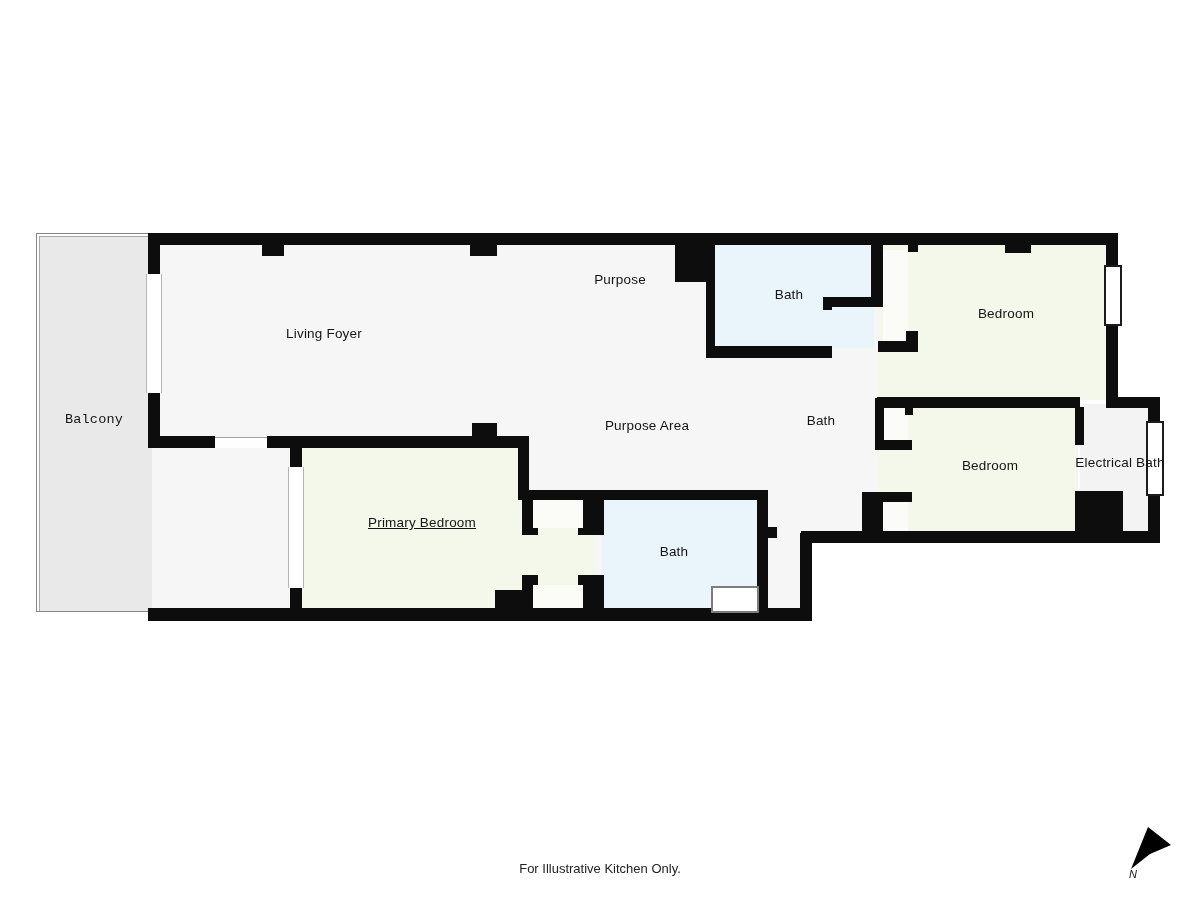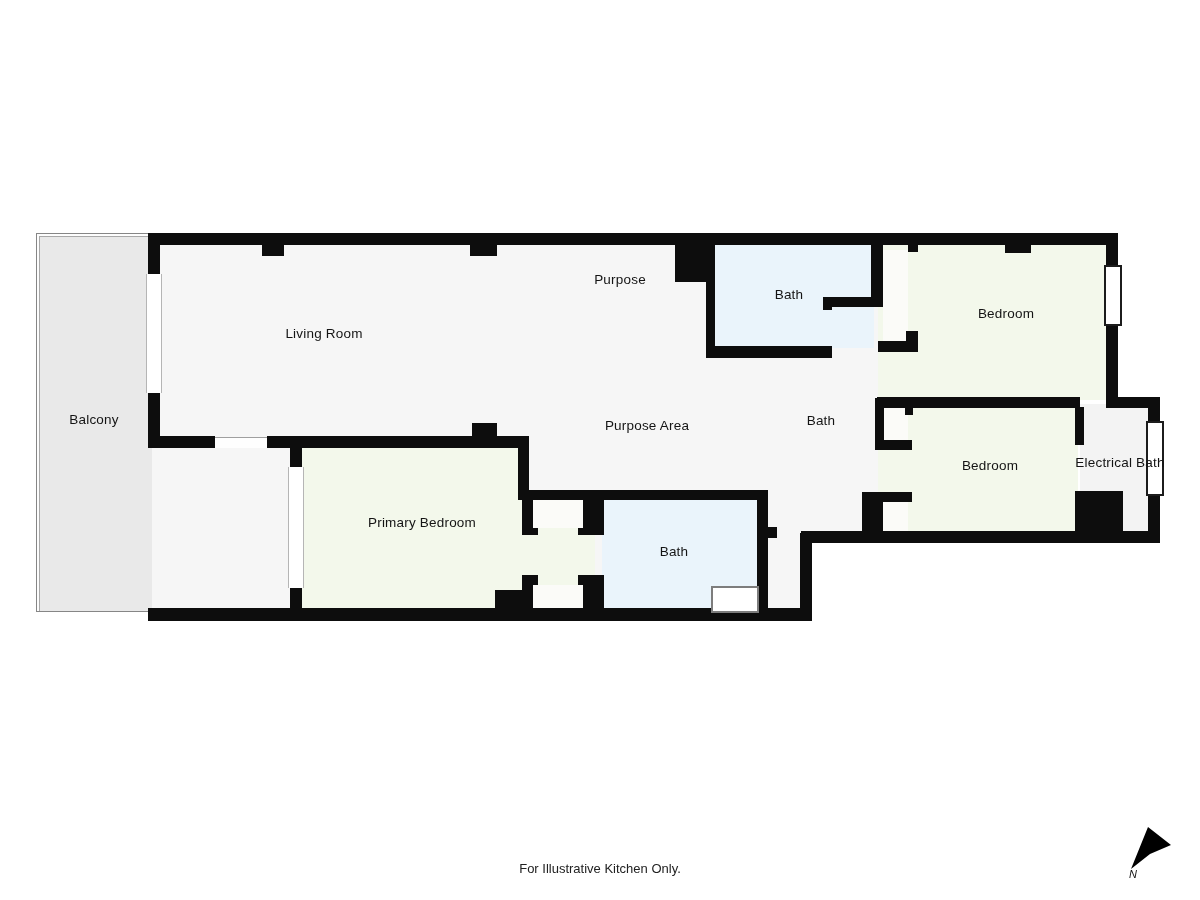--- a/index.html
+++ b/index.html
@@ -114,30 +114,30 @@
       <div class="wall" style="left: 757px; top: 491px; width: 11px; height: 129px;"></div>
       <div class="wall" style="left: 768px; top: 527px; width: 9px; height: 11px;"></div>
       <div class="opening-h" style="left: 215px; top: 437px; width: 52px; height: 10px;"></div>
       <div class="shower" style="left: 711px; top: 586px; width: 44px; height: 23px;"></div>
       <div class="window vert-light" style="left: 146px; top: 274px; width: 14px; height: 119px;"></div>
       <div class="window vert-light" style="left: 288px; top: 467px; width: 14px; height: 121px;"></div>
       <div class="window vert-dark" style="left: 1104px; top: 265px; width: 14px; height: 61px;"></div>
       <div class="window vert-dark" style="left: 1146px; top: 421px; width: 14px; height: 75px;"></div>
     </div>
 
-  <div class="room-label" style="left:94px;top:412px;">Balcony</div>
-  <div class="room-label" style="left:324px;top:326px;">Living Room</div>
+  <div class="room-label" style="left:94px;top:412px;font-family:Liberation Mono, monospace;">Balcony</div>
+  <div class="room-label" style="left:324px;top:326px;">Living Foyer</div>
   <div class="room-label" style="left:620px;top:272px;">Purpose</div>
   <div class="room-label" style="left:789px;top:287px;">Bath</div>
   <div class="room-label" style="left:1006px;top:306px;">Bedroom</div>
   <div class="room-label" style="left:647px;top:418px;">Purpose Area</div>
   <div class="room-label" style="left:821px;top:413px;">Bath</div>
   <div class="room-label" style="left:990px;top:458px;">Bedroom</div>
   <div class="room-label" style="left:1120px;top:455px;">Electrical Bath</div>
-  <div class="room-label" style="left:422px;top:515px;">Primary Bedroom</div>
+  <div class="room-label" style="left:422px;top:515px;text-decoration:underline;">Primary Bedroom</div>
   <div class="room-label" style="left:674px;top:544px;">Bath</div>
 
   <div class="disclaimer">For Illustrative Kitchen Only.</div>
 
   <div class="compass">
     <svg width="70" height="72" viewBox="0 0 70 72">
       <polygon points="30,11 53,29 32,38 13,53" fill="#000"></polygon>
     </svg>
     <span class="n">N</span>
   </div>

